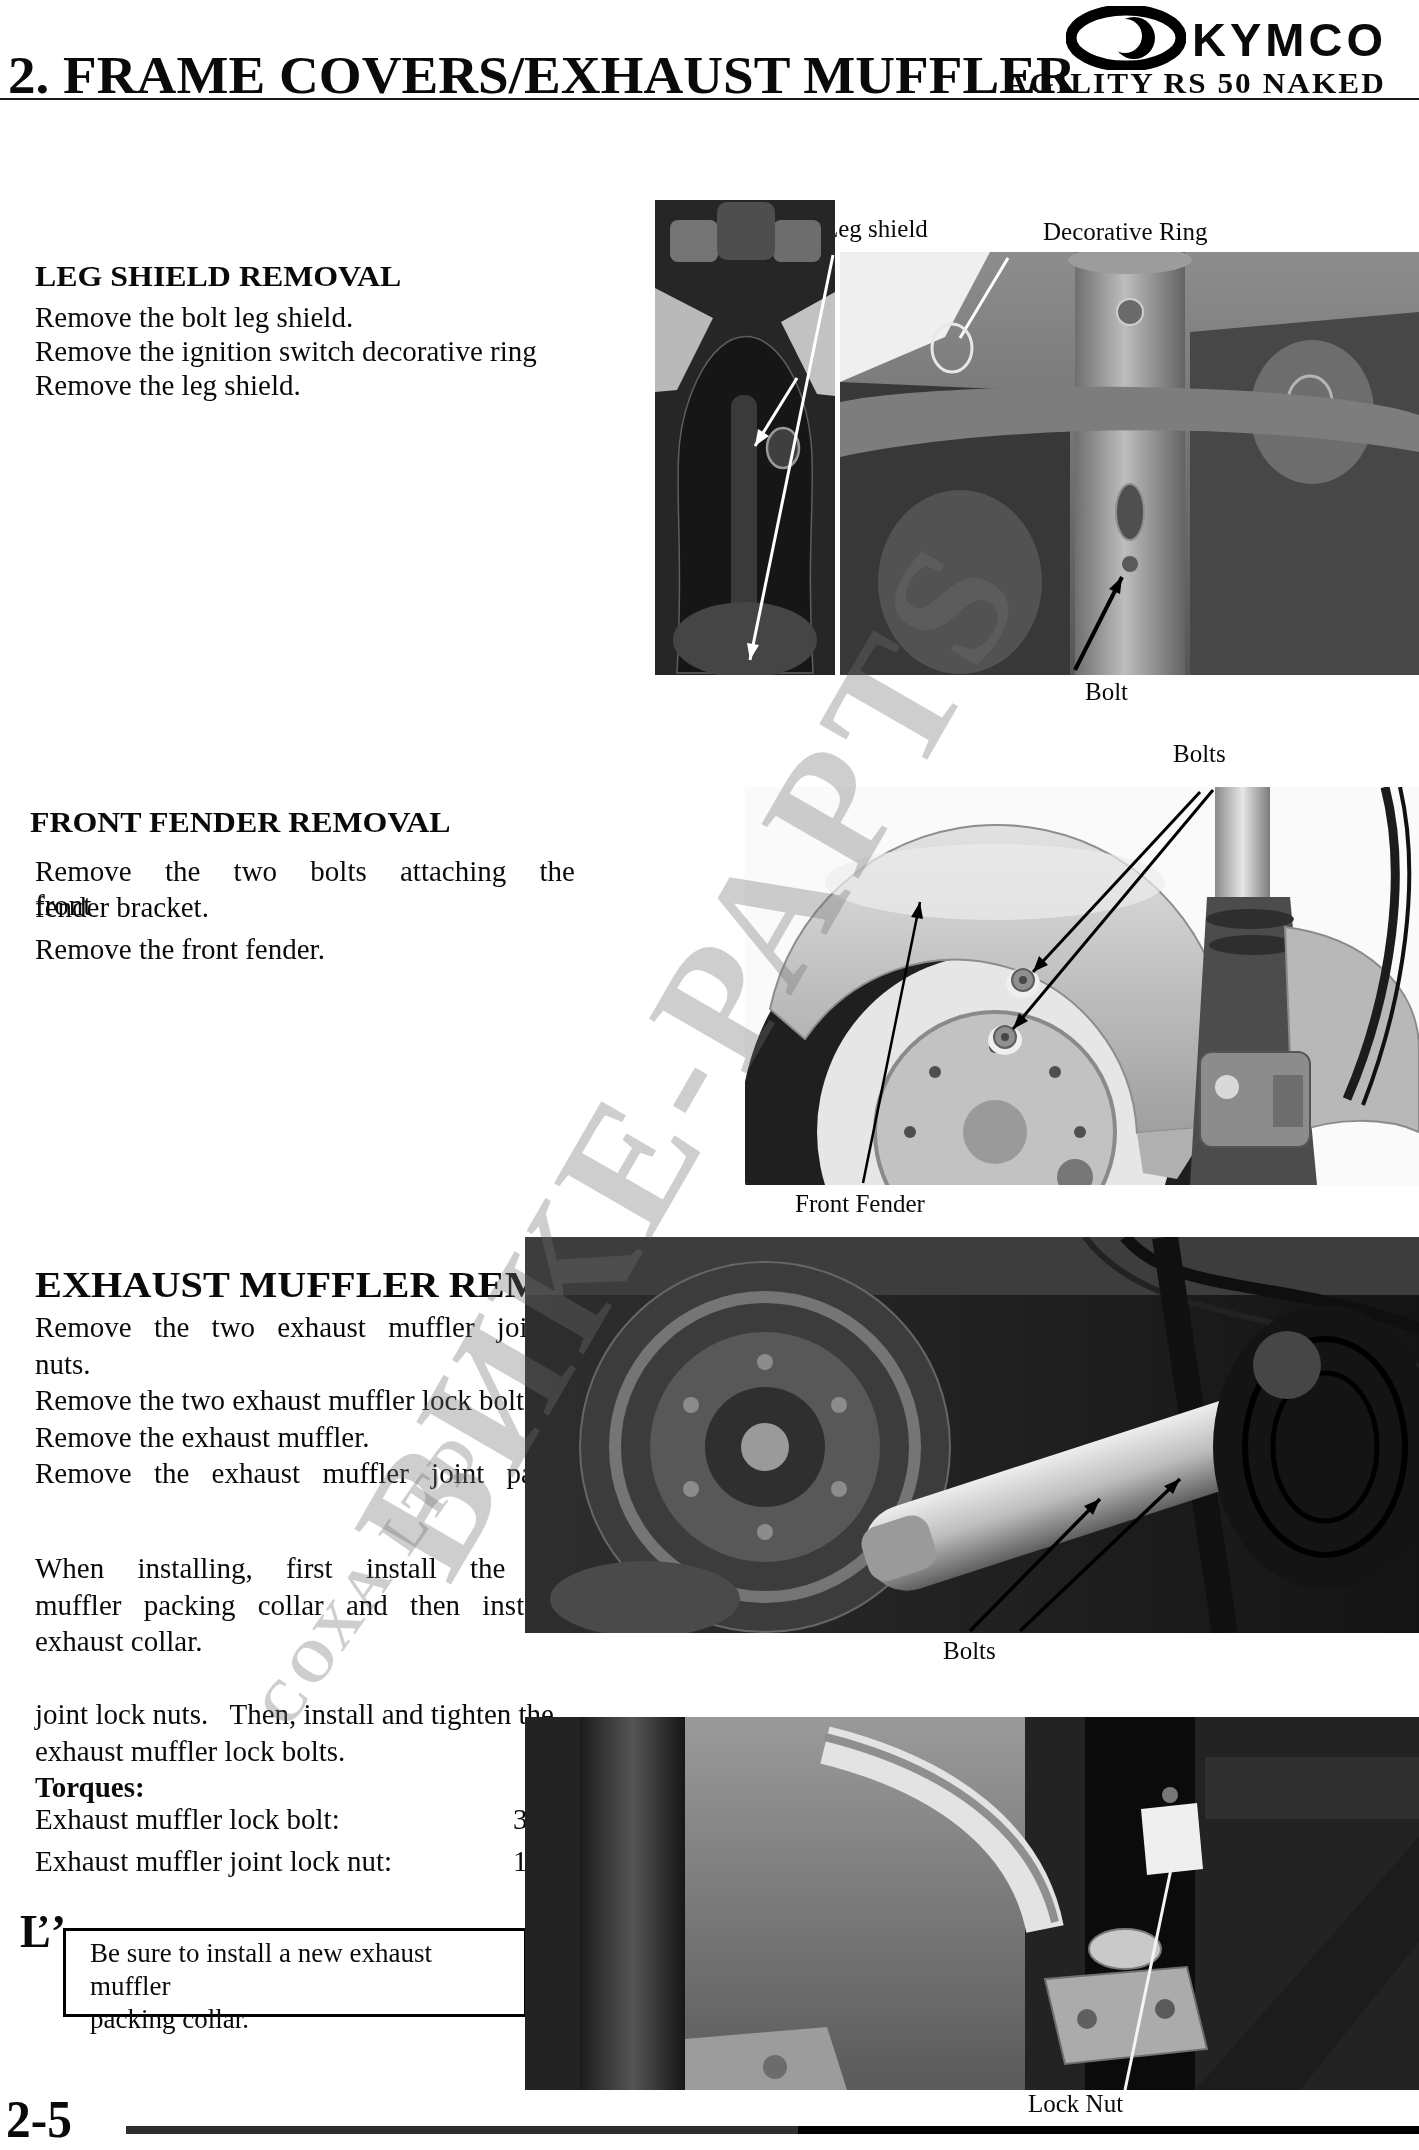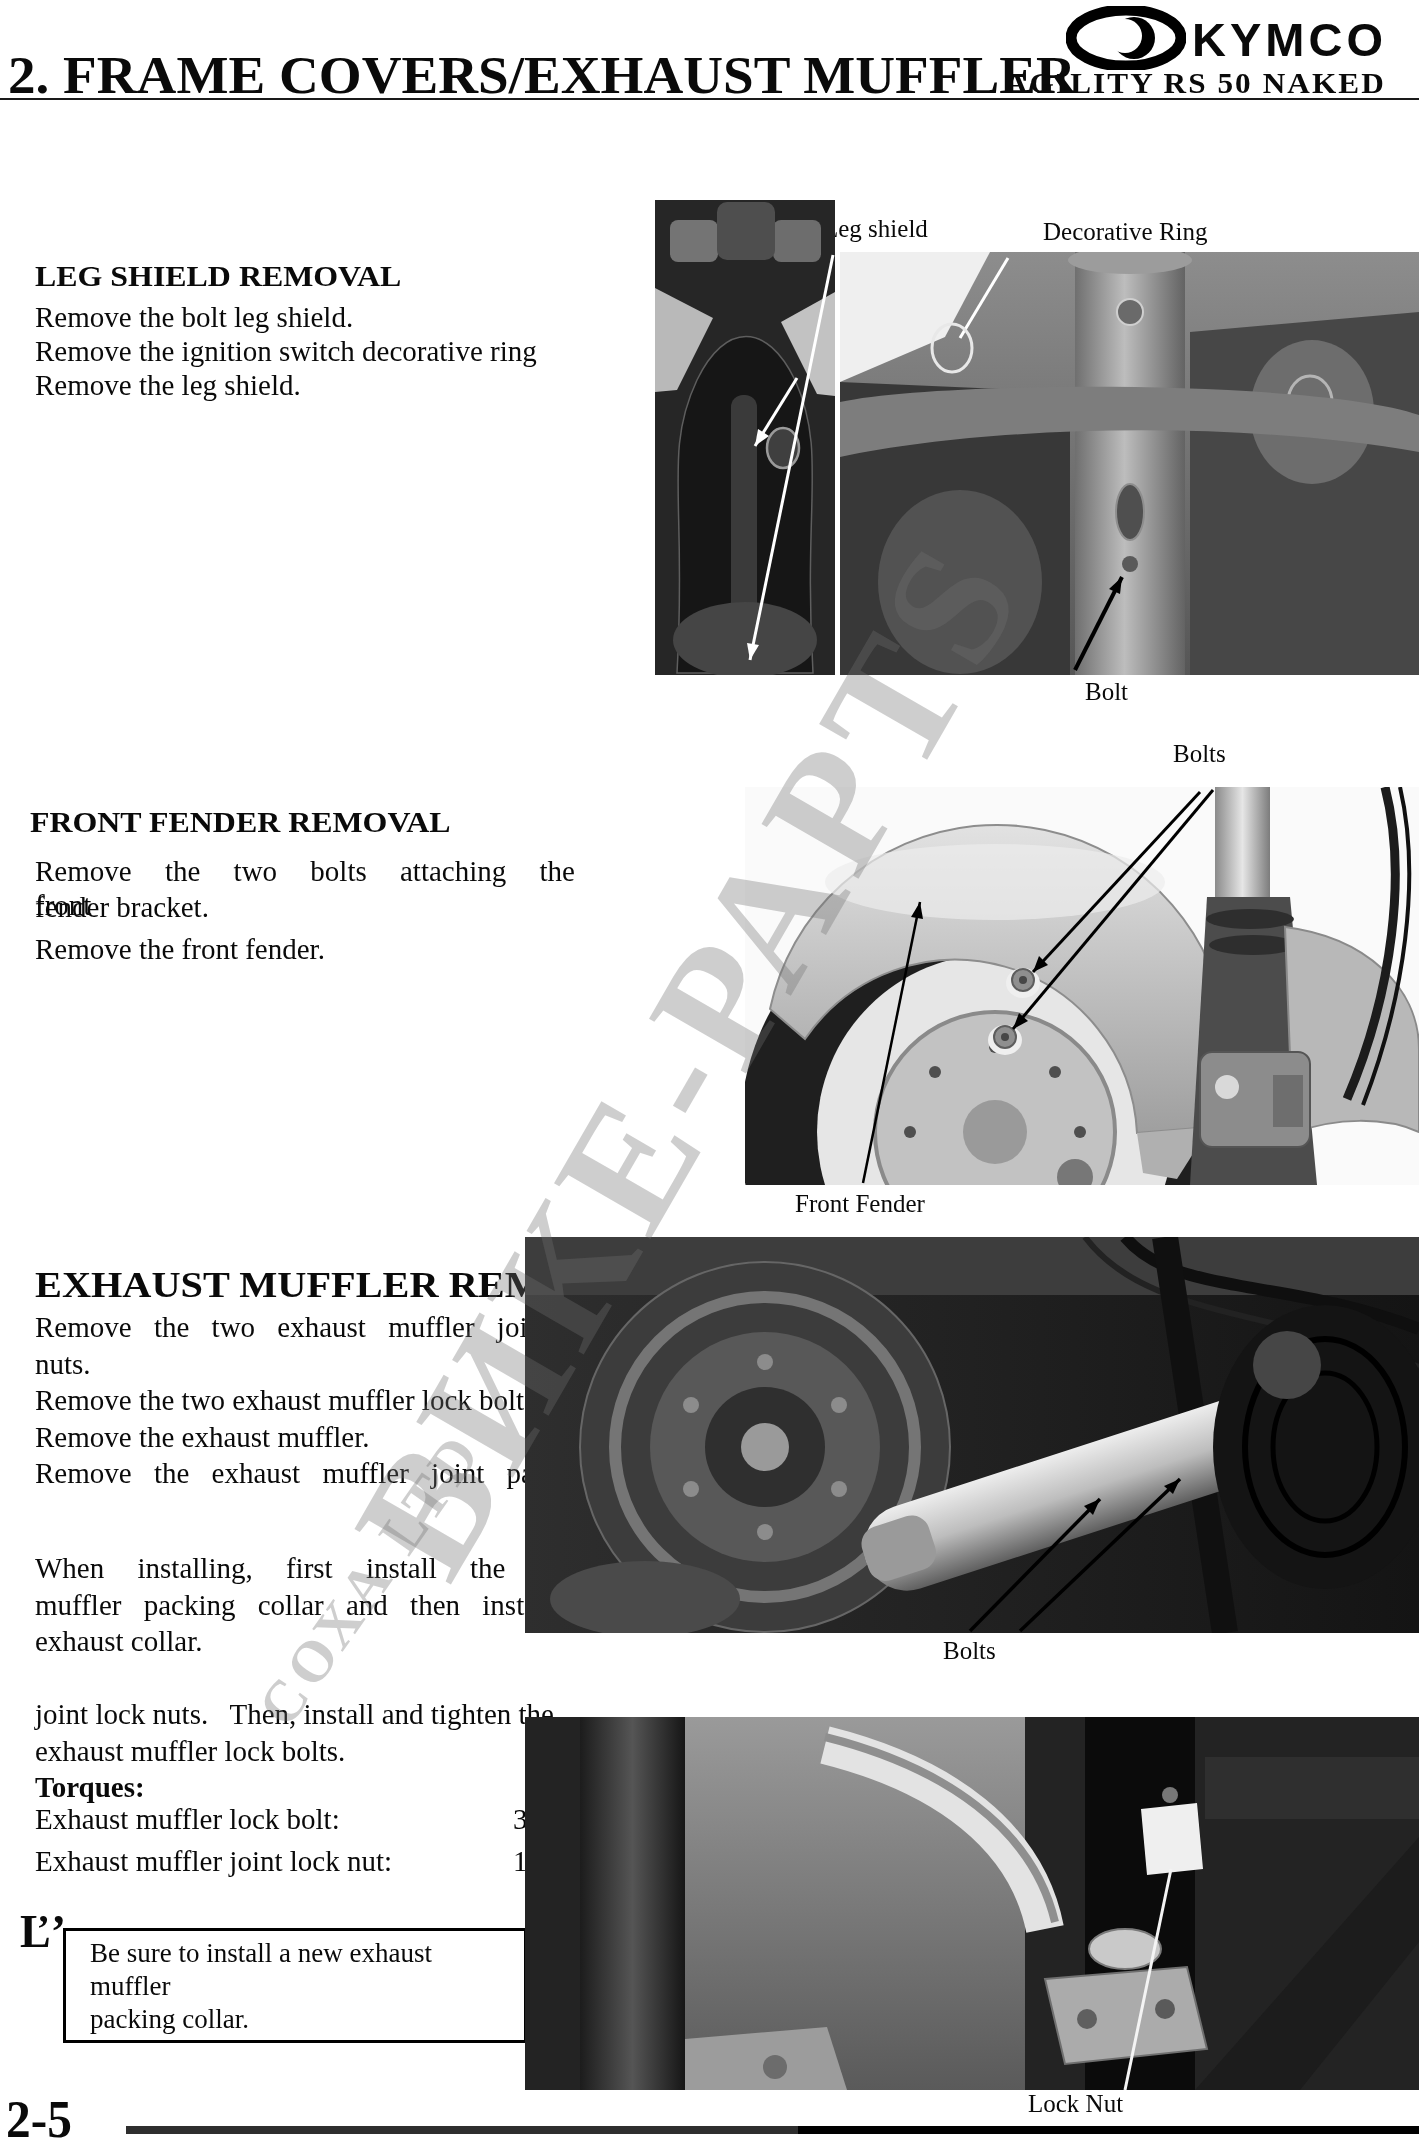--- a/index.html
+++ b/index.html
@@ -14,21 +14,21 @@
   
   .h2{left:35px;font-weight:bold;font-size:29px;transform:scaleX(1.1);transform-origin:left top;white-space:nowrap;}
   .h2big{left:35px;font-weight:bold;font-size:36px;transform:scaleX(1.12);transform-origin:left top;white-space:nowrap;}
   .bl{left:35px;width:614px;font-size:29px;line-height:34px;white-space:pre-wrap;}
   .s05{word-spacing:7px;}
   .s1{word-spacing:15px;}
   .s2{word-spacing:26px;}
   .tq-name{left:35px;font-size:29px;}
   .tq-val{left:513px;font-size:29px;}
   
-  .notebox{left:63px;top:1928px;width:464px;height:115px;border:3px solid #000;box-sizing:border-box;padding:6px 8px 0 24px;font-size:27px;line-height:33px;}
+  .notebox{left:63px;top:1928px;width:464px;height:89px;border:3px solid #000;box-sizing:border-box;padding:6px 8px 0 24px;font-size:27px;line-height:33px;}
   .notemark{left:20px;top:1905px;font-size:46px;font-weight:bold;}
   
   .figlabel{font-size:25px;white-space:nowrap;}
   
   .pagenum{left:6px;top:2090px;font-size:52px;font-weight:bold;transform:scaleX(0.95);transform-origin:left top;}
   .frule{left:126px;top:2126px;width:1293px;height:8px;background:linear-gradient(to right,#2e2e2e 0 52%,#000 52%);}
   
   .wm1{left:-60px;top:960px;width:1500px;text-align:center;font-size:170px;font-weight:bold;
        letter-spacing:10px;color:rgba(110,110,110,0.34);transform:rotate(-60deg);white-space:nowrap;z-index:60;pointer-events:none;}
   .wm2{left:60px;top:1545px;width:620px;text-align:center;font-size:58px;font-weight:bold;

